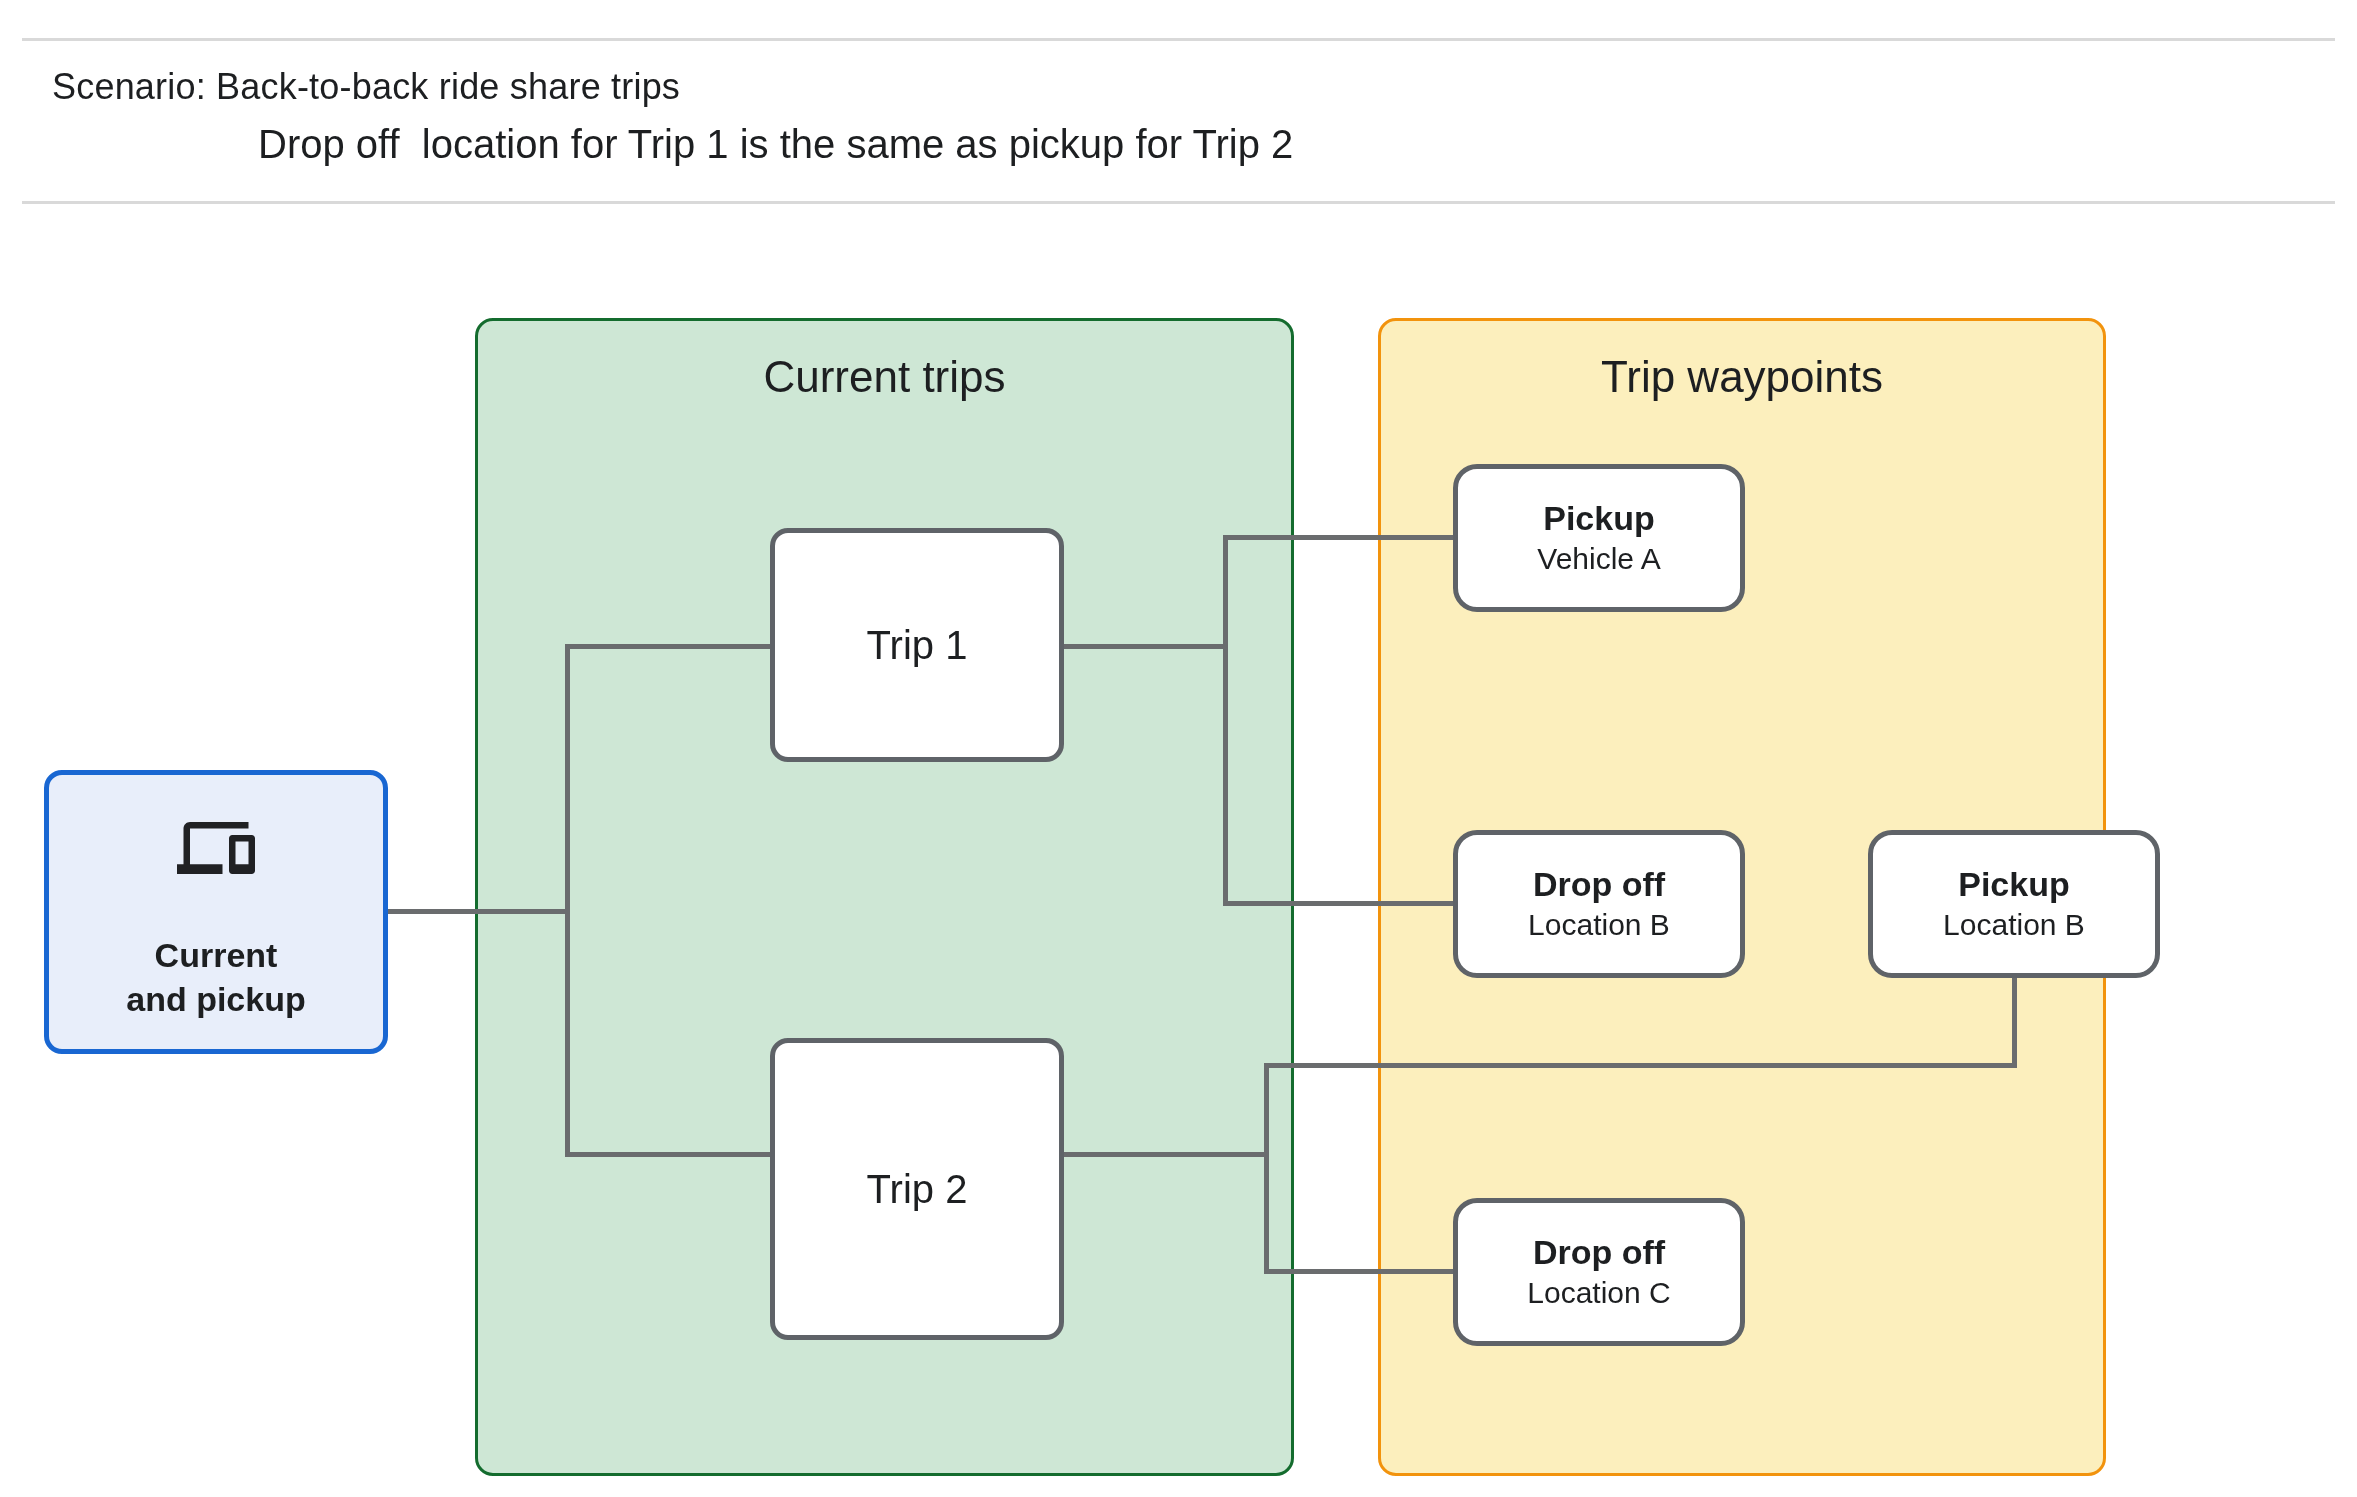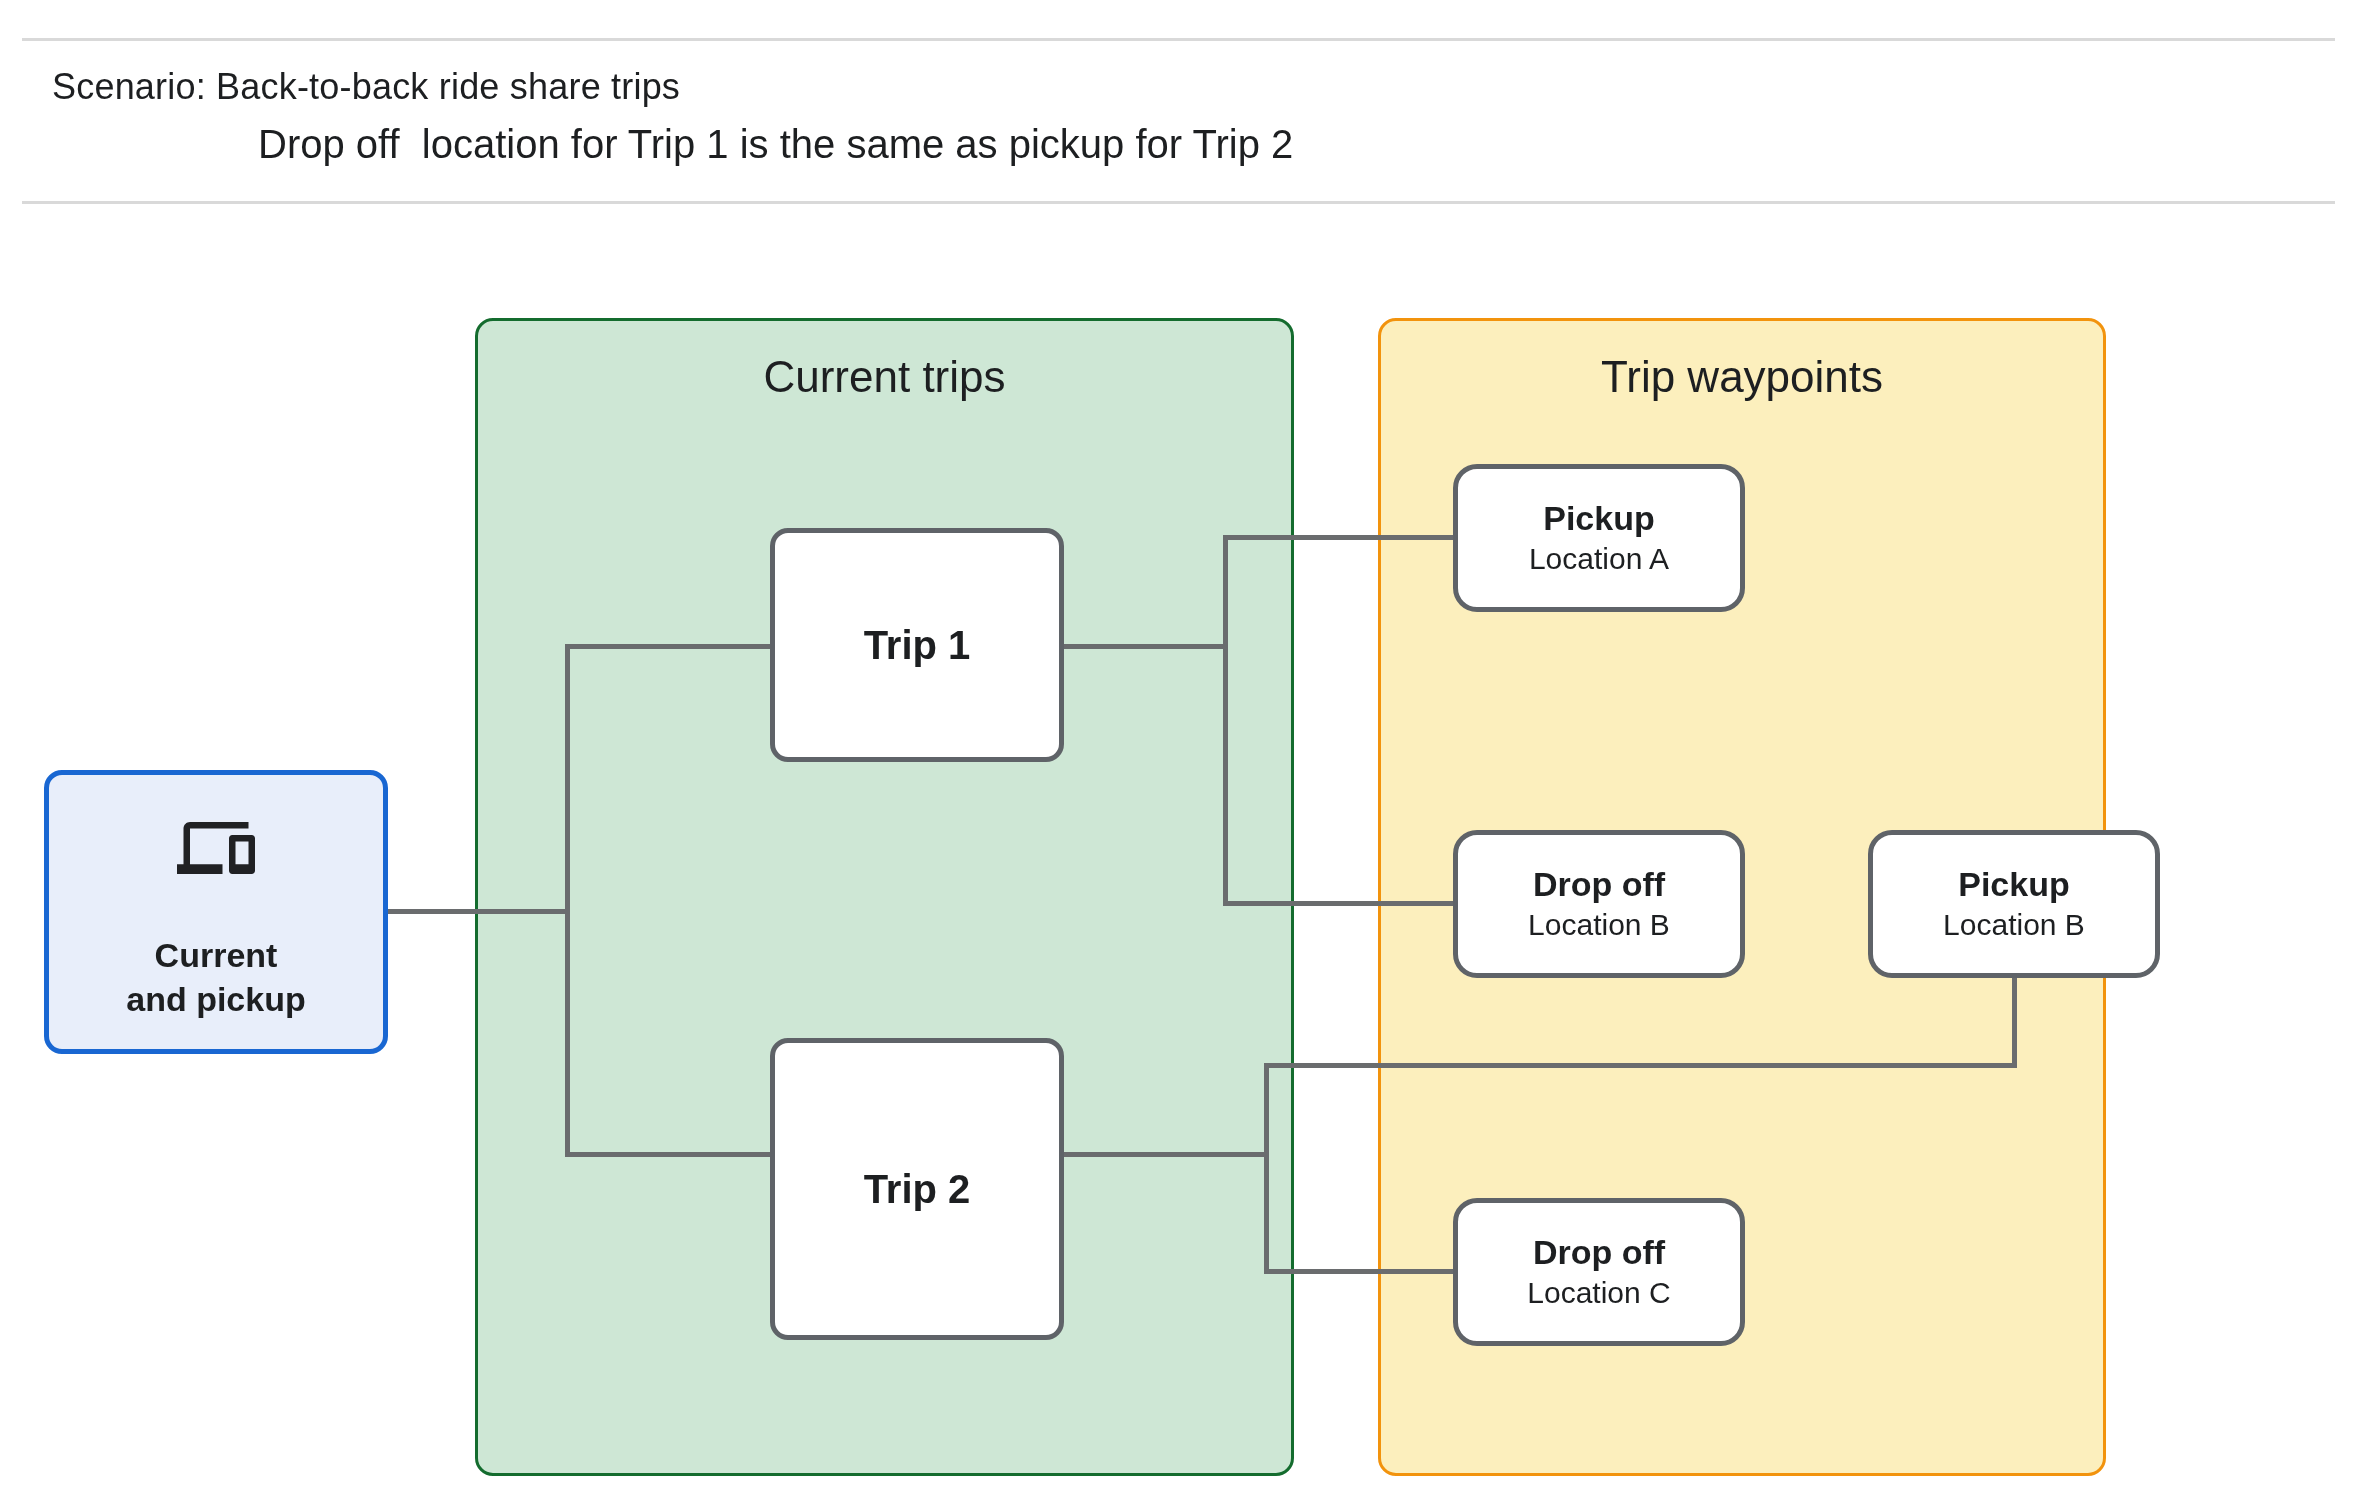--- a/index.html
+++ b/index.html
@@ -27,21 +27,21 @@
   .node{
     position:absolute;box-sizing:border-box;
     background:var(--node-fill,#ffffff);
     border:5px solid var(--node-border,#5f6368);
     display:flex;flex-direction:column;align-items:center;justify-content:center;
     text-align:center;
   }
   .trip{border-radius:18px;}
   #trip1-node{left:770px;top:528px;width:294px;height:234px;}
   #trip2-node{left:770px;top:1038px;width:294px;height:302px;}
-  .trip-label{font-size:40px;font-weight:bold;}
+  .trip-label{font-size:40px;font-weight:normal;}
 
   .waypoint{border-radius:24px;}
   #waypoint-pickup-a{left:1453px;top:464px;width:292px;height:148px;}
   #waypoint-dropoff-b{left:1453px;top:830px;width:292px;height:148px;}
   #waypoint-pickup-b{left:1868px;top:830px;width:292px;height:148px;}
   #waypoint-dropoff-c{left:1453px;top:1198px;width:292px;height:148px;}
   .wp-type{font-size:34px;font-weight:bold;line-height:42px;}
   .wp-loc{font-size:30px;line-height:40px;}
 
   #vehicle-node{
@@ -87,21 +87,21 @@
 
   <div class="node trip" id="trip1-node">
     <div class="trip-label">Trip 1</div>
   </div>
   <div class="node trip" id="trip2-node">
     <div class="trip-label">Trip 2</div>
   </div>
 
   <div class="node waypoint" id="waypoint-pickup-a">
     <div class="wp-type">Pickup</div>
-    <div class="wp-loc">Location A</div>
+    <div class="wp-loc">Vehicle A</div>
   </div>
   <div class="node waypoint" id="waypoint-dropoff-b">
     <div class="wp-type">Drop off</div>
     <div class="wp-loc">Location B</div>
   </div>
   <div class="node waypoint" id="waypoint-pickup-b">
     <div class="wp-type">Pickup</div>
     <div class="wp-loc">Location B</div>
   </div>
   <div class="node waypoint" id="waypoint-dropoff-c">

